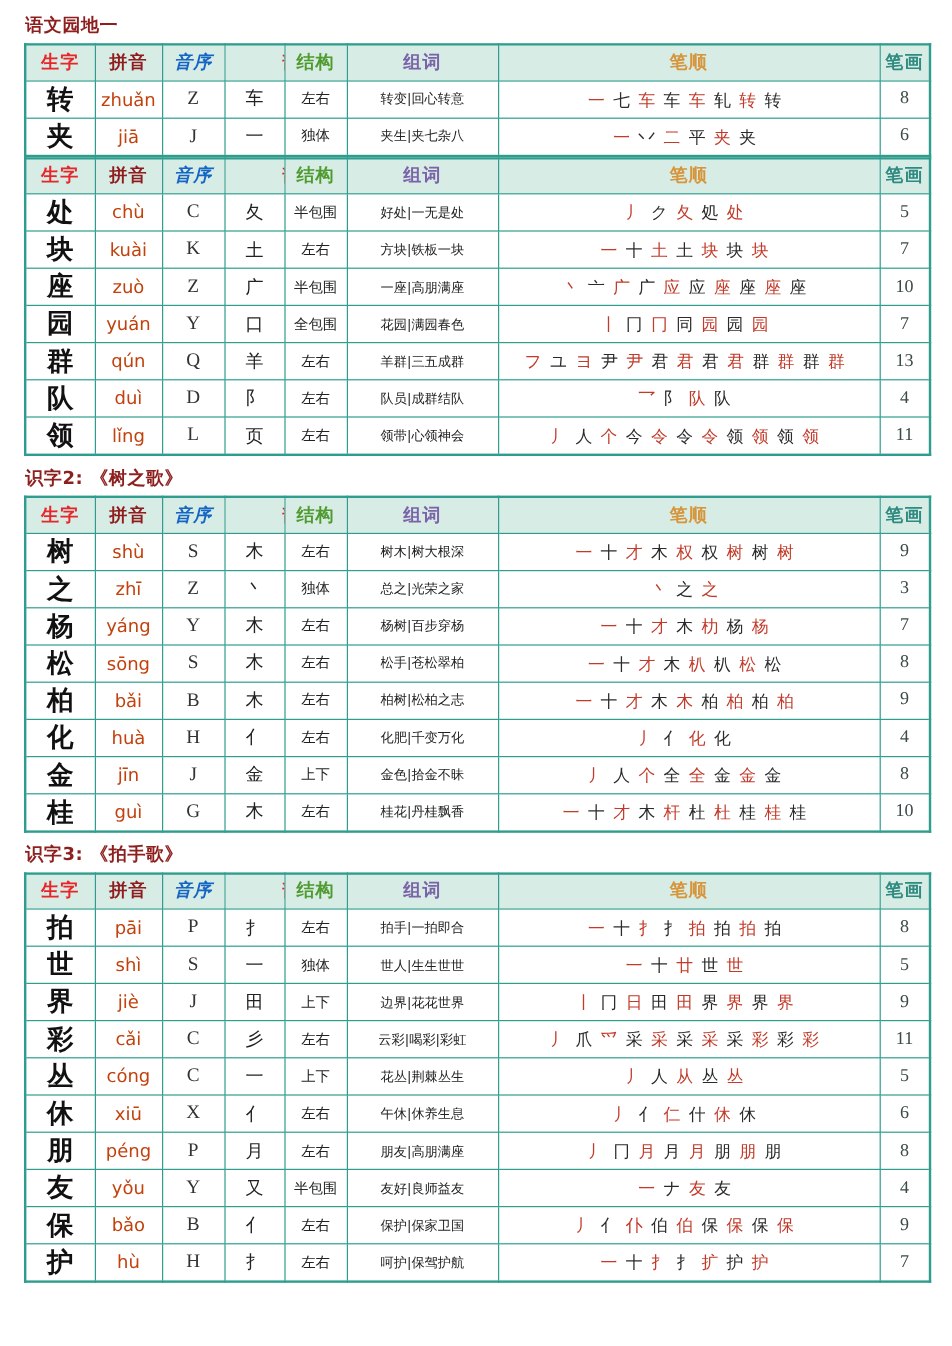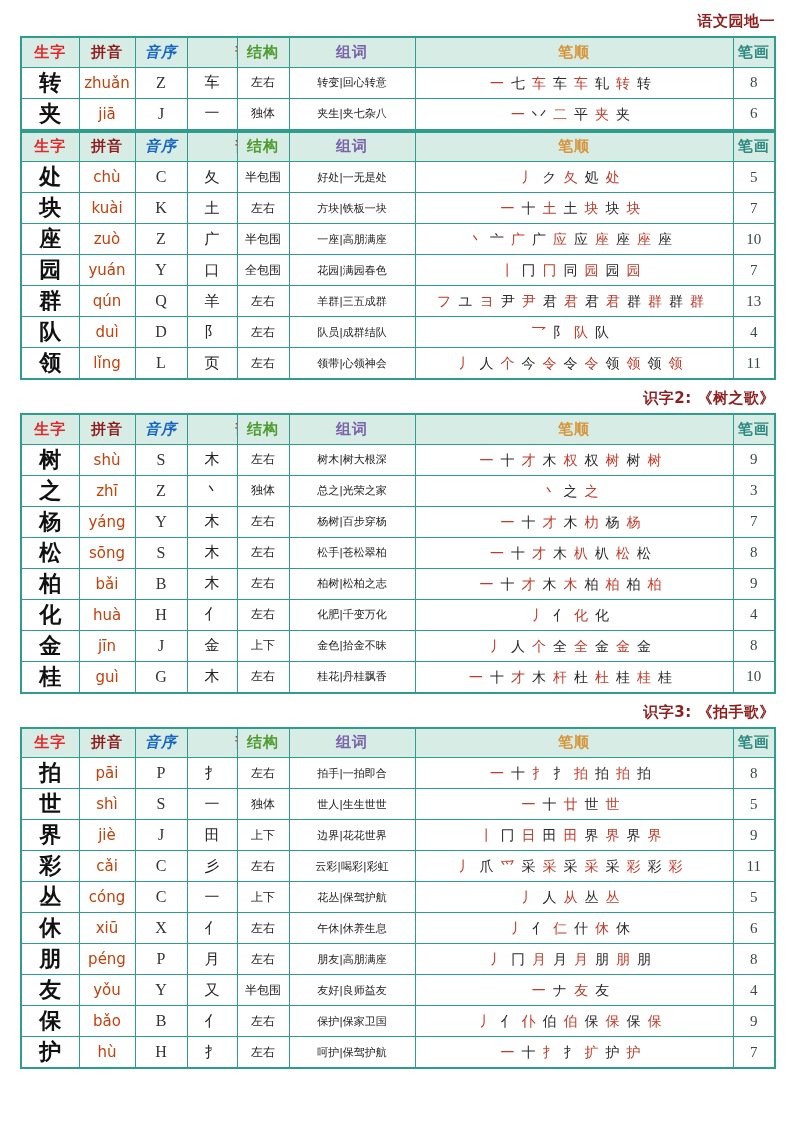--- a/index.html
+++ b/index.html
@@ -13,21 +13,21 @@
   }
   *{box-sizing:border-box;margin:0;padding:0;}
   html,body{background:#ffffff;}
   body{font-family:"DejaVu Sans", sans-serif;color:var(--ink);}
   .page{
     width:793px;height:1122px;overflow:hidden;background:#ffffff;
     padding:12px 18px 0 20px;position:relative;
   }
   .section-title{
     font-size:15px;font-weight:bold;color:var(--title-color);
-    margin:0 0 5px 1px;letter-spacing:0.5px;text-align:right;
+    margin:0 0 5px 1px;letter-spacing:0.5px;
   }
   .section + .section .section-title{margin-top:9px;}
   table.chartable{
     width:754px;table-layout:fixed;border-collapse:collapse;
     border:2px solid var(--border);background:#ffffff;
   }
   table.chartable th, table.chartable td{
     border:1.5px solid var(--border);
     text-align:center;vertical-align:middle;
     overflow:hidden;white-space:nowrap;
@@ -348,21 +348,21 @@
               <td class="c-words">云彩|喝彩|彩虹</td>
               <td class="c-strokes"><span class="stroke-step red">丿</span><span class="stroke-step">爪</span><span class="stroke-step red">爫</span><span class="stroke-step">采</span><span class="stroke-step red">采</span><span class="stroke-step">采</span><span class="stroke-step red">采</span><span class="stroke-step">采</span><span class="stroke-step red">彩</span><span class="stroke-step">彩</span><span class="stroke-step red">彩</span></td>
               <td class="c-count">11</td>
             </tr>
             <tr>
               <td class="c-char">丛</td>
               <td class="c-pinyin">cóng</td>
               <td class="c-letter">C</td>
               <td class="c-radical">一</td>
               <td class="c-structure">上下</td>
-              <td class="c-words">花丛|保驾护航</td>
+              <td class="c-words">花丛|荆棘丛生</td>
               <td class="c-strokes"><span class="stroke-step red">丿</span><span class="stroke-step">人</span><span class="stroke-step red">从</span><span class="stroke-step">丛</span><span class="stroke-step red">丛</span></td>
               <td class="c-count">5</td>
             </tr>
             <tr>
               <td class="c-char">休</td>
               <td class="c-pinyin">xiū</td>
               <td class="c-letter">X</td>
               <td class="c-radical">亻</td>
               <td class="c-structure">左右</td>
               <td class="c-words">午休|休养生息</td>

